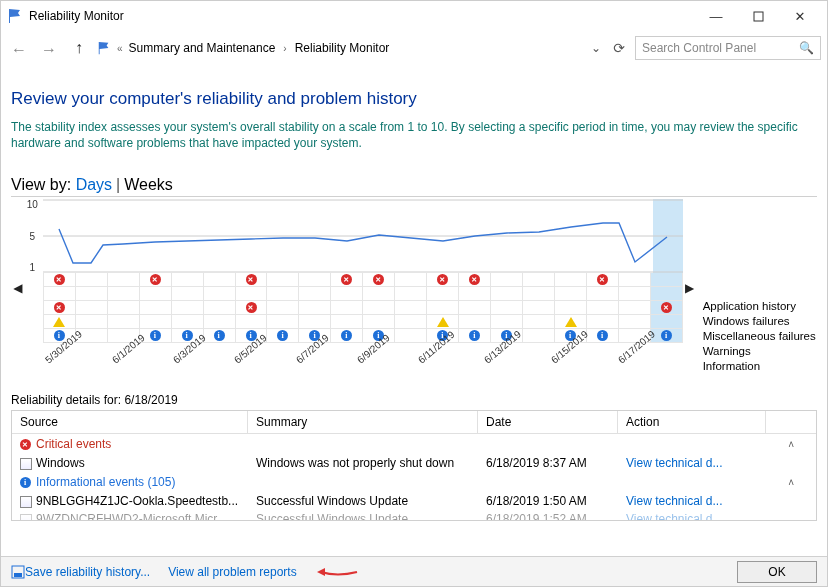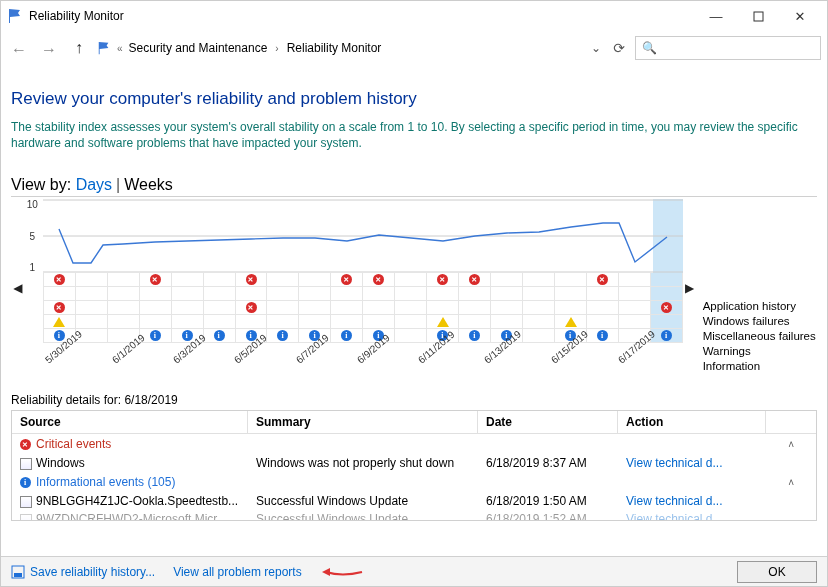--- a/index.html
+++ b/index.html
@@ -56,34 +56,34 @@
 .ico-info::after { content: "i"; color: #fff; font-size: 8px; font-weight: bold; position: absolute; top: 0; left: 4px; line-height: 11px; font-family: Georgia, serif; }
 
 .datesrow { display: flex; height: 34px; }
 .dates { flex: 1; display: flex; }
 .datecell { flex: 1; font-size: 10px; color: #333; text-align: left; transform: rotate(-40deg); transform-origin: left top; margin-top: 14px; white-space: nowrap; }
 
 .detailshdr { font-size: 12px; margin: 16px 0 3px 0; }
 
 .detail-table { border: 1px solid #d0d0d0; }
 .dthead { display: flex; background: #fff; border-bottom: 1px solid #e0e0e0; }
-.dthead > div { padding: 4px 8px; border-right: 1px solid #e0e0e0; font-size: 12px; font-weight: bold; }
+.dthead > div { padding: 4px 8px; border-right: 1px solid #e0e0e0; font-size: 12px; }
 .col-src { width: 236px; } .col-sum { width: 230px; } .col-date { width: 140px; } .col-act { width: 148px; }
 .dtbody { height: 86px; overflow: hidden; position: relative; }
 .dtrow { display: flex; }
 .dtrow > div { padding: 2px 8px; font-size: 12px; white-space: nowrap; overflow: hidden; text-overflow: ellipsis; }
 .grouprow { display:flex; align-items:center; padding: 3px 8px; gap:5px; color:#c03020; font-size:12px; position:relative; }
 .grouprow.info { color:#1e6fd8; }
 .grouprow .ico { flex:0 0 auto; }
 .chevup { margin-left:auto; margin-right:14px; color:#555; font-size:10px; }
 .link2 { color:#0066cc; }
 .pageicon { width:12px; height:12px; border:1px solid #888; display:inline-block; margin-right:4px; vertical-align:middle; background:linear-gradient(#fff,#eef); }
 
 .footer { height: 30px; border-top: 1px solid #d0d0d0; display: flex; align-items: center; padding: 0 10px; gap: 18px; background:#f4f4f4; }
-.footer .flink { color: #0066cc; font-size: 12px; display:flex; align-items:center; gap:5px; }
+.footer .flink { color: #0066cc; font-size: 12px; display:flex; align-items:center; }
 .footer .okbtn { margin-left: auto; width: 80px; height: 22px; border: 1px solid #999; background: #eee; font-size: 12px; text-align: center; line-height: 20px; }
 
 .redarrow { width: 44px; height: 14px; }
 .saveicon { width:14px; height:14px; }
 </style>
 </head>
 <body>
 
 <div class="titlebar">
   <svg class="flag-icon" viewBox="0 0 16 16">
@@ -102,28 +102,29 @@
 
 <div class="navbar">
   <div class="navbtn">←</div>
   <div class="navbtn">→</div>
   <div class="navbtn enabled">↑</div>
   <svg class="flag-small" viewBox="0 0 16 16">
       <path fill="#3a78d6" d="M2 1v14h1V9l10-1-2-3 2-3-11-1z"></path>
     </svg>
   <span class="chevsmall">«</span>
   <div class="breadcrumb">
-    <span>Security and Maintenance</span>
+    <span>Summary and Maintenance</span>
     <span class="chevsmall">›</span>
     <span>Reliability Monitor</span>
   </div>
   <div style="flex:1"></div>
   <div class="dropdown-chev">⌄</div>
   <div class="refresh">⟳</div>
   <div class="searchbox">
+    <span>Search Control Panel</span>
     <span class="searchicon">🔍</span>
   </div>
 </div>
 
 <div class="content">
   <h1 class="main">Review your computer's reliability and problem history</h1>
   <p class="desc">The stability index assesses your system's overall stability on a scale from 1 to 10. By selecting a specific period in time, you may review the specific hardware and software problems that have impacted your system.</p>
 
   <div class="viewrow">
     <span>View by:</span>&nbsp;

